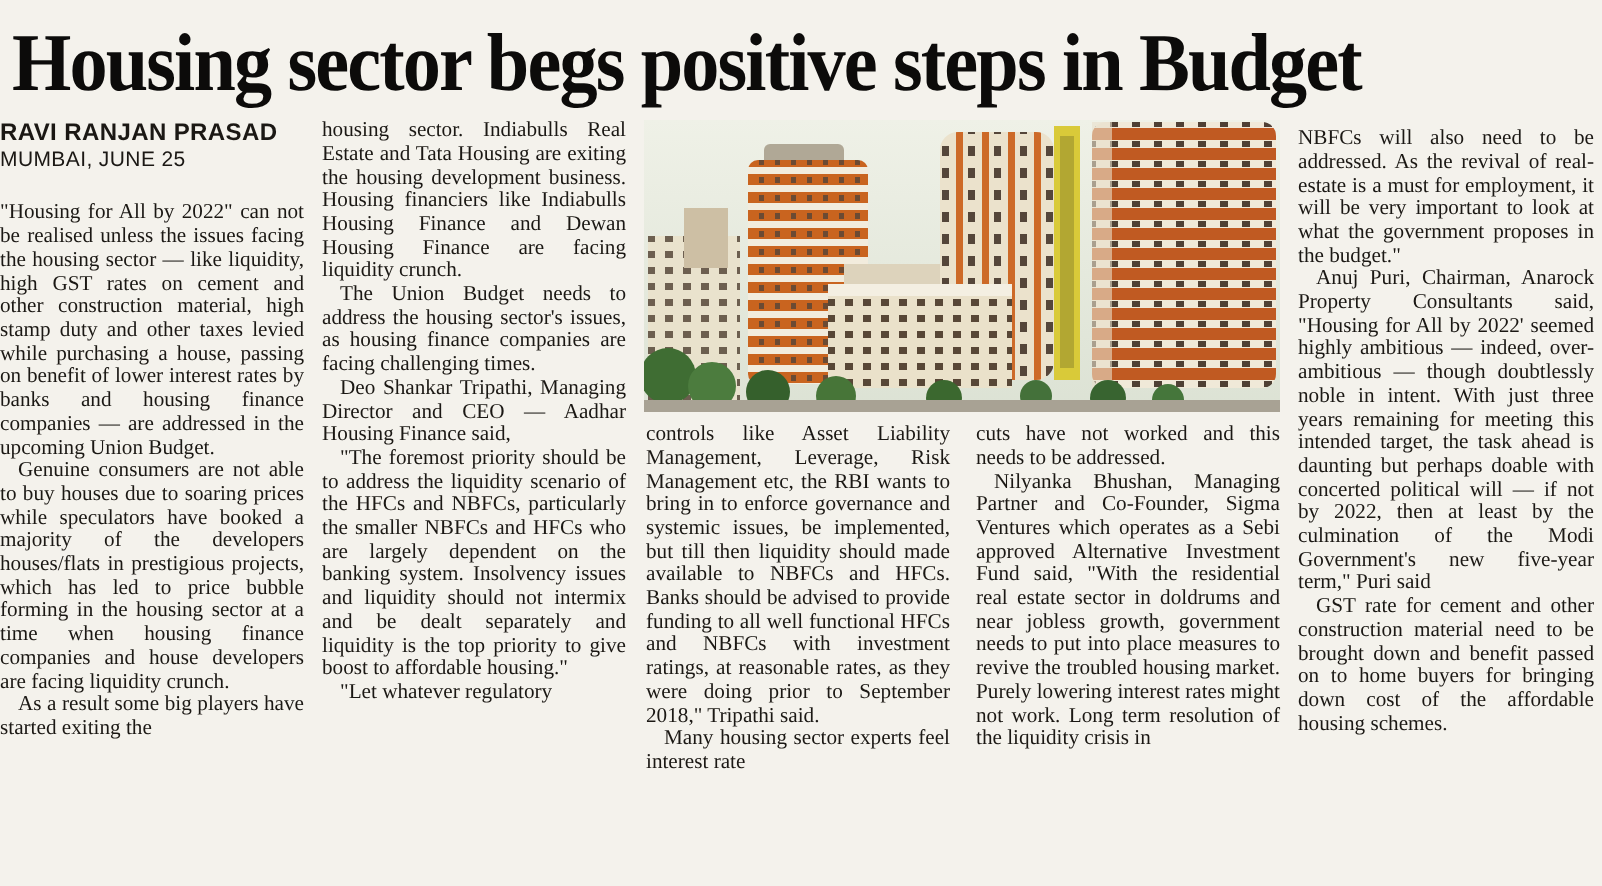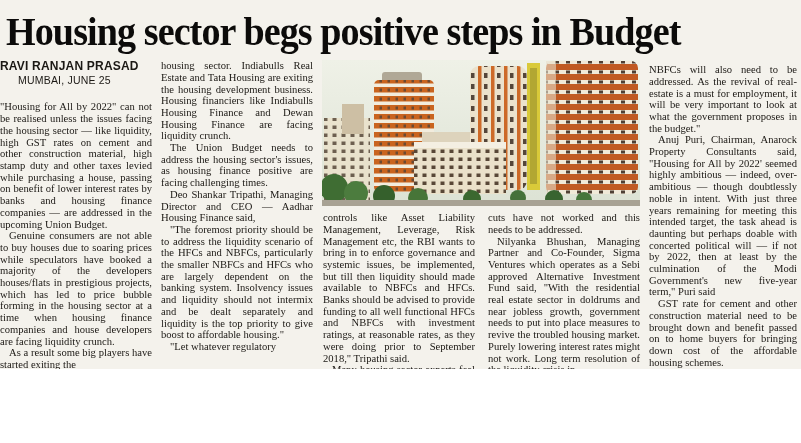--- a/index.html
+++ b/index.html
@@ -3,21 +3,21 @@
 <meta charset="utf-8">
 <style>
   :root {
     --paper: #f4f2ec;
     --ink: #1b1814;
     --headline-ink: #0c0b0a;
   }
   * { box-sizing: border-box; }
   html, body { margin: 0; padding: 0; }
   .page {
-    width: 801px; height: 369px;
+    width: 801px; height: 443px;
     background: var(--paper);
     overflow: hidden;
     position: relative;
     font-family: "Liberation Serif", serif;
     color: var(--ink);
   }
   .headline {
     margin: 0;
     padding: 9px 6px 0 6px;
     font-size: 41px;
@@ -48,21 +48,20 @@
     font-size: 12px;
     letter-spacing: 0.2px;
     line-height: 1.15;
   }
   .dateline {
     font-family: "Liberation Sans", sans-serif;
     font-size: 10.5px;
     letter-spacing: 0.2px;
     line-height: 1.2;
     margin-bottom: 15px;
-    margin-left: 18px;
   }
   .col p, .mid-cols p {
     margin: 0;
     font-size: 10.6px;
     line-height: 11.7px;
     text-align: justify;
   }
   .bodytext p + p { text-indent: 9px; }
   .photo {
     width: 318px; height: 146px;
@@ -85,21 +84,21 @@
     <div class="col bodytext">
       <div class="byline">RAVI RANJAN PRASAD</div>
       <div class="dateline">MUMBAI, JUNE 25</div>
       <p>"Housing for All by 2022" can not be realised unless the issues facing the housing sector — like liquidity, high GST rates on cement and other construction material, high stamp duty and other taxes levied while purchasing a house, passing on benefit of lower interest rates by banks and housing finance companies — are addressed in the upcoming Union Budget.</p>
       <p>Genuine consumers are not able to buy houses due to soaring prices while speculators have booked a majority of the developers houses/flats in prestigious projects, which has led to price bubble forming in the housing sector at a time when housing finance companies and house developers are facing liquidity crunch.</p>
       <p>As a result some big players have started exiting the</p>
     </div>
 
     <div class="col bodytext">
       <p>housing sector. Indiabulls Real Estate and Tata Housing are exiting the housing development business. Housing financiers like Indiabulls Housing Finance and Dewan Housing Finance are facing liquidity crunch.</p>
-      <p>The Union Budget needs to address the housing sector's issues, as housing finance positive are facing challenging times.</p>
+      <p>The Union Budget needs to address the housing sector's issues, as housing finance companies are facing challenging times.</p>
       <p>Deo Shankar Tripathi, Managing Director and CEO — Aadhar Housing Finance said,</p>
       <p>"The foremost priority should be to address the liquidity scenario of the HFCs and NBFCs, particularly the smaller NBFCs and HFCs who are largely dependent on the banking system. Insolvency issues and liquidity should not intermix and be dealt separately and liquidity is the top priority to give boost to affordable housing."</p>
       <p>"Let whatever regulatory</p>
     </div>
 
     <div class="mid">
       <div class="photo" role="img" aria-label="High-rise residential towers under construction with trees in the foreground">
         <svg viewBox="0 0 318 146" width="318" height="146" preserveAspectRatio="none">
           <defs>
             <linearGradient id="sky" x1="0" y1="0" x2="0" y2="1">

